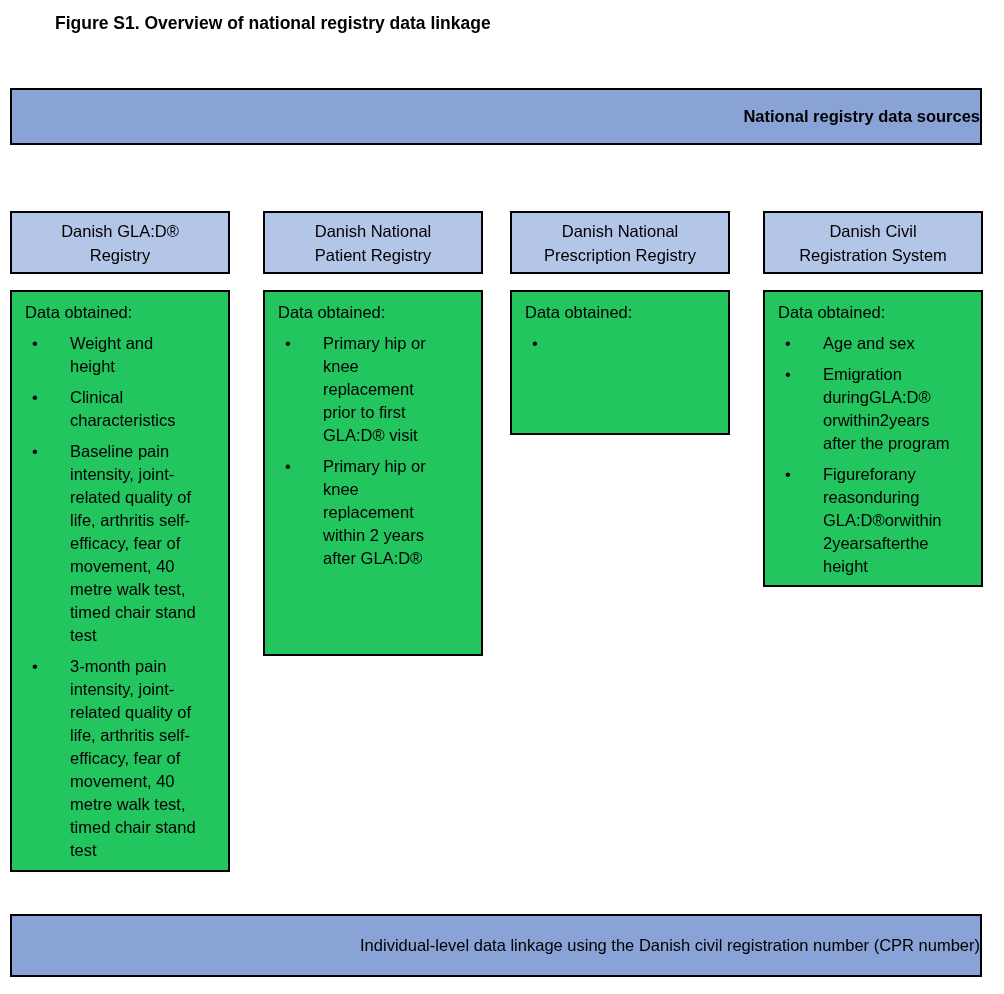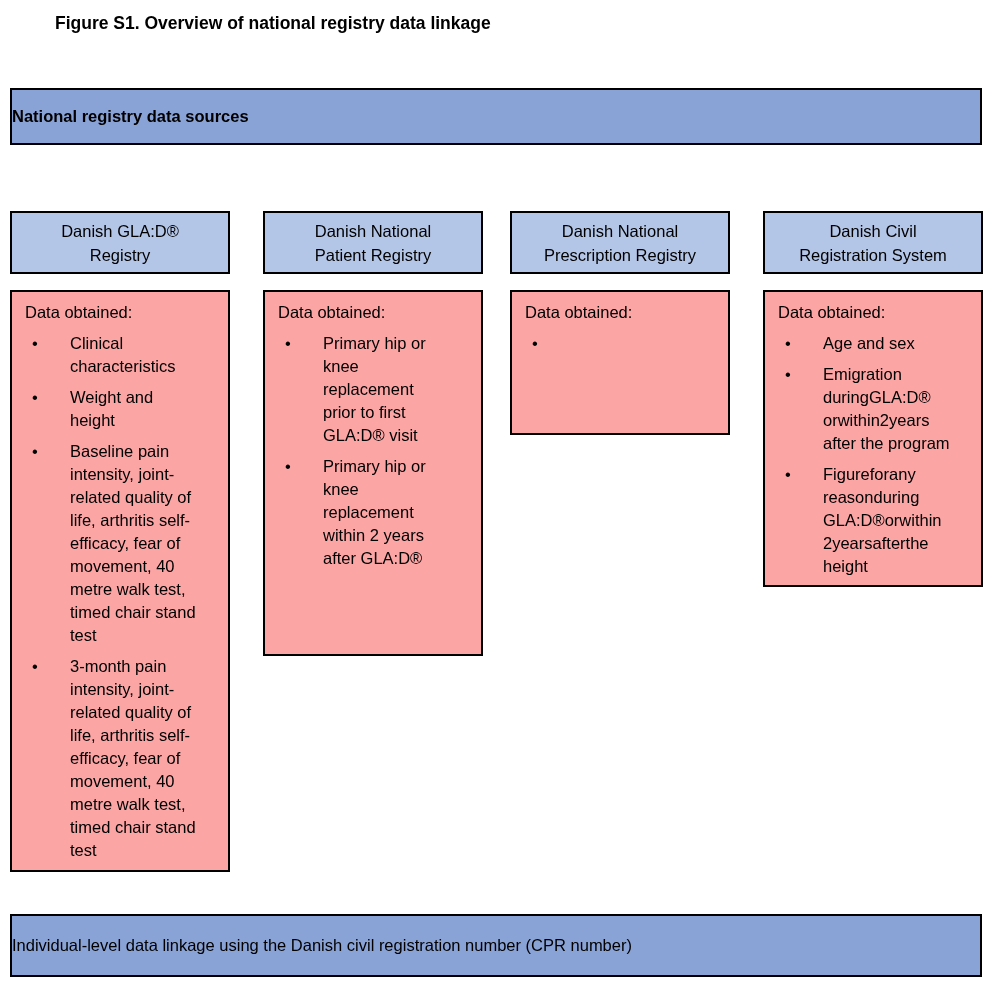--- a/index.html
+++ b/index.html
@@ -25,21 +25,21 @@
   }
   .banner {
     position: absolute;
     left: 10px;
     width: 972px;
     box-sizing: border-box;
     background: #8AA3D6;
     border: 2px solid #000000;
     display: flex;
     align-items: center;
-    justify-content: flex-start;
+    justify-content: flex-end;
     text-align: center;
     font-size: 16.5px;
   }
   .banner-top {
     top: 88px;
     height: 57px;
     font-weight: bold;
   }
   .banner-bottom {
     top: 914px;
@@ -60,21 +60,21 @@
     font-size: 16.5px;
     line-height: 24px;
     white-space: pre-line;
     margin-top: 24px;
   }
   .data-box {
     position: absolute;
     top: 290px;
     width: 220px;
     box-sizing: border-box;
-    background: #fca5a5;
+    background: #22c55e;
     border: 2px solid #000000;
     padding: 9px 25px 10px 13px;
     font-size: 16.5px;
     line-height: 23px;
   }
   .col-1 { left: 10px; }
   .col-2 { left: 263px; }
   .col-3 { left: 510px; }
   .col-4 { left: 763px; }
   .h-1 { height: 582px; }
@@ -117,27 +117,27 @@
 Patient Registry</div>
 <div class="hdr-box col-3">Danish National
 Prescription Registry</div>
 <div class="hdr-box col-4">Danish Civil
 Registration System</div>
 
 <div class="data-box col-1 h-1">
   <div class="d-label">Data obtained:</div>
   <div class="d-item">
     <span class="d-marker"></span>
+    <span class="d-text">Weight and
+height</span>
+  </div>
+  <div class="d-item">
+    <span class="d-marker"></span>
     <span class="d-text">Clinical
 characteristics</span>
-  </div>
-  <div class="d-item">
-    <span class="d-marker"></span>
-    <span class="d-text">Weight and
-height</span>
   </div>
   <div class="d-item">
     <span class="d-marker"></span>
     <span class="d-text">Baseline pain
 intensity, joint-
 related quality of
 life, arthritis self-
 efficacy, fear of
 movement, 40
 metre walk test,

